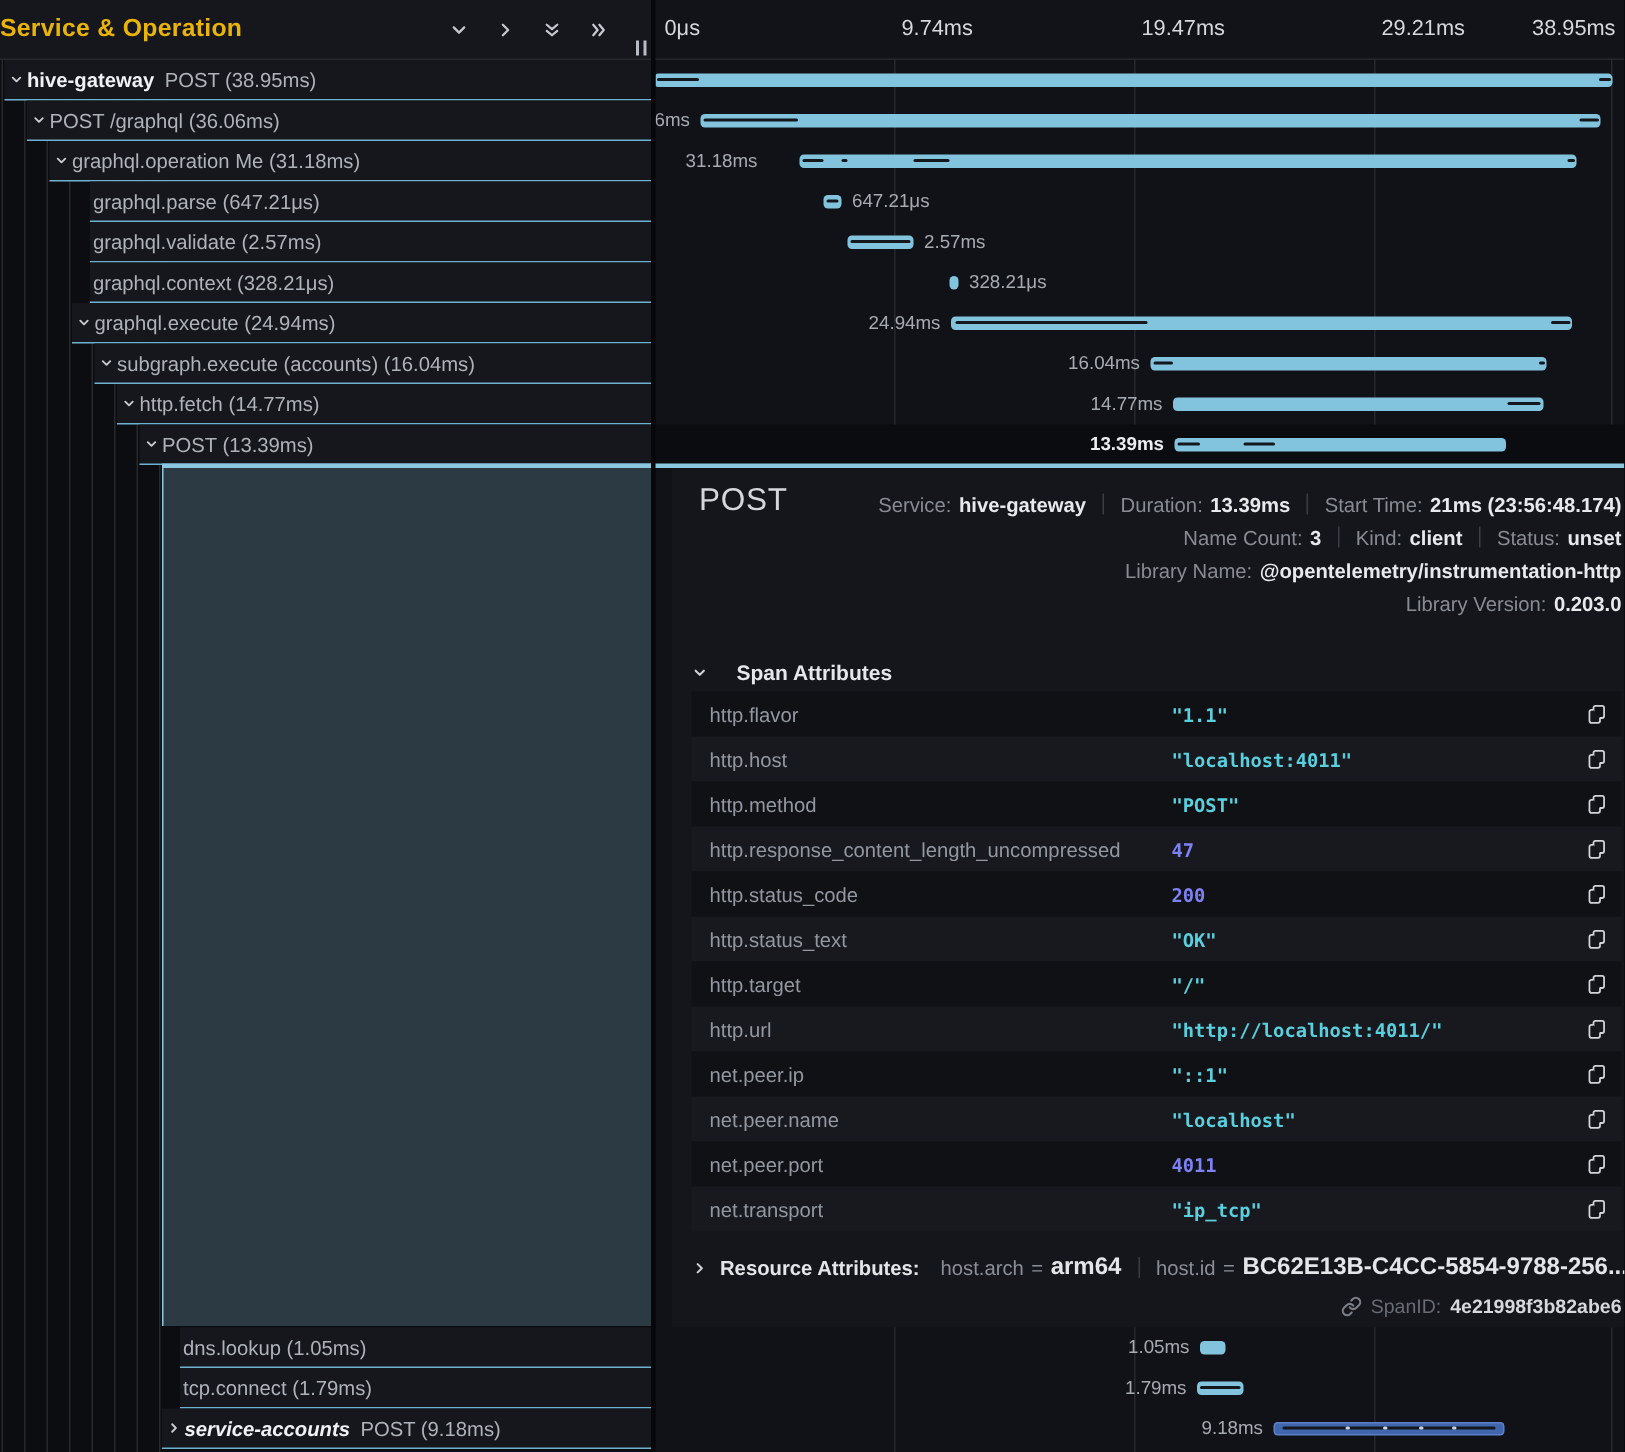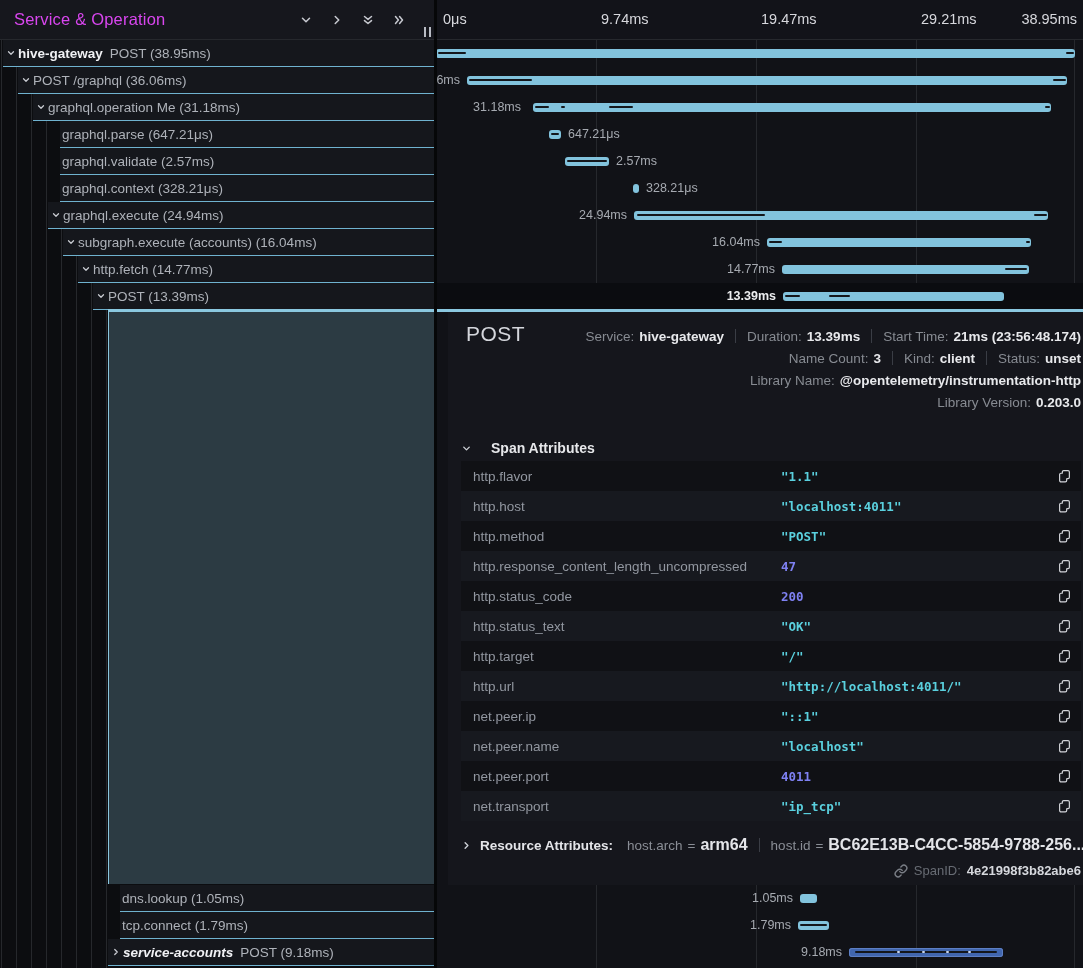--- a/index.html
+++ b/index.html
@@ -8,21 +8,21 @@
     position:relative; width:1083px; height:968px; overflow:hidden;
     background:#0c0d10; font-family:"Liberation Sans", sans-serif;
     -webkit-font-smoothing:antialiased;
   }
   
   .left-header{
     position:absolute; left:0; top:0; width:434px; height:40px;
     background:#16171d; border-bottom:1px solid #26282d; z-index:6;
     display:flex; align-items:center;
   }
-  .left-header .title{ margin-left:14px; font-size:16.5px; font-weight:400; color:#d946ef; letter-spacing:.2px; }
+  .left-header .title{ font-size:16.5px; font-weight:700; color:#eab308; letter-spacing:.2px; }
   .hdr-icons{ position:absolute; right:26px; top:0; height:40px; display:flex; align-items:center; gap:13px; }
   .icon-btn{ width:18px; height:18px; display:flex; align-items:center; justify-content:center; cursor:pointer; color:#c6c8cf; }
   .grip{ position:absolute; right:3px; bottom:2px; display:flex; gap:3px; }
   .grip span{ display:block; width:2px; height:10px; background:#b9bcc4; }
   .timeline-header{
     position:absolute; left:437px; top:0; width:646px; height:40px;
     background:#121319; border-bottom:1px solid #26282d; z-index:6;
   }
   .tick{ position:absolute; top:11px; font-size:14.5px; color:#d7d8dd; white-space:nowrap; }
   
@@ -245,21 +245,21 @@
         <div class="mark" style="left: 32px; width: 63px;"></div>
         <div class="mark" style="left: 616px; width: 13px;"></div>
         <div class="dur" style="right: 623px;">36.06ms</div>
       </div>
       <div class="tl-row" style="top: 94px;">
         <div class="bar light" style="left: 96px; width: 518px;"></div>
         <div class="mark" style="left: 98px; width: 14px;"></div>
         <div class="mark" style="left: 124px; width: 4px;"></div>
         <div class="mark" style="left: 172px; width: 24px;"></div>
         <div class="mark" style="left: 608px; width: 5px;"></div>
-        <div class="dur" style="right: 562px;">31.18ms</div>
+        <div class="dur" style="right: 578px;">31.18ms</div>
       </div>
       <div class="tl-row" style="top: 121px;">
         <div class="bar light" style="left: 112px; width: 12px;"></div>
         <div class="mark" style="left: 114px; width: 8px;"></div>
         <div class="dur" style="left: 131px;">647.21μs</div>
       </div>
       <div class="tl-row" style="top: 148px;">
         <div class="bar light" style="left: 128px; width: 44px;"></div>
         <div class="mark" style="left: 130px; width: 40px;"></div>
         <div class="dur" style="left: 179px;">2.57ms</div>

